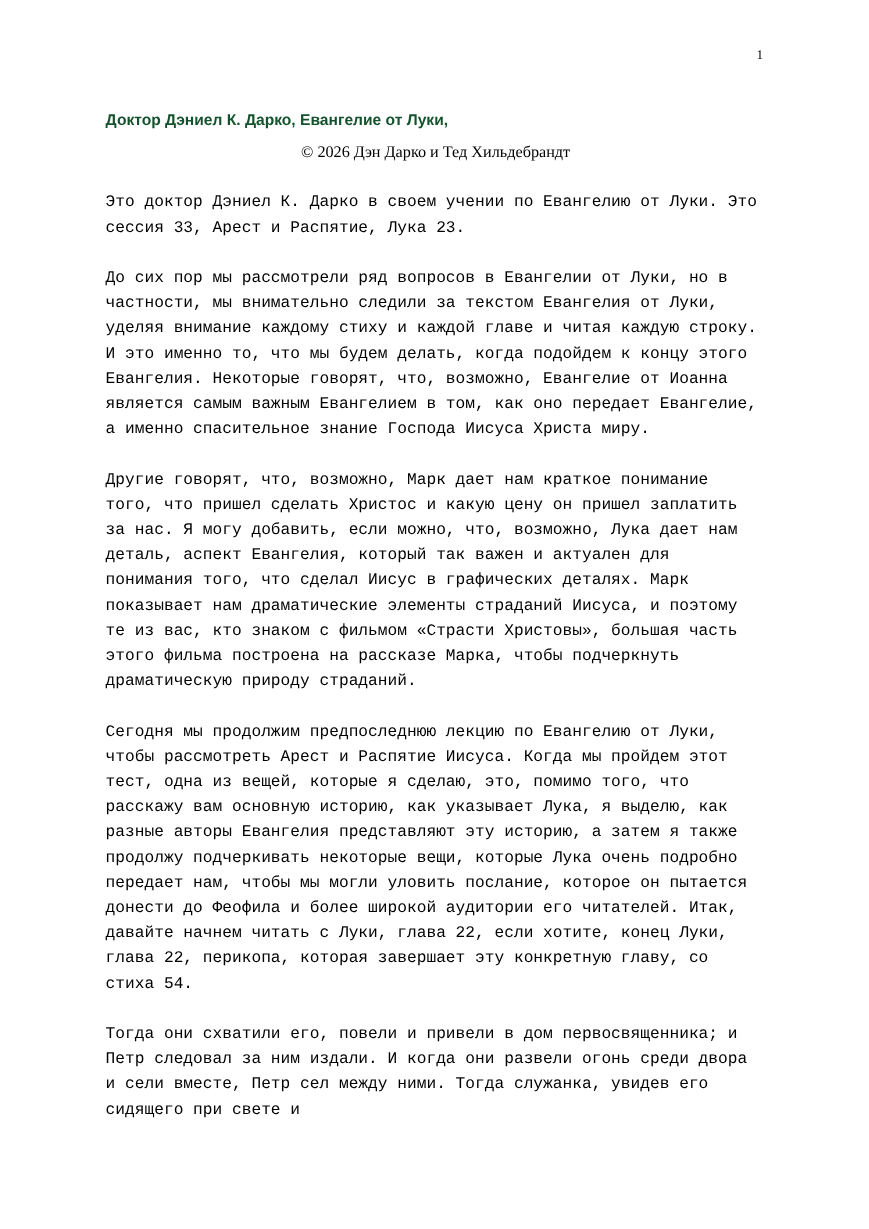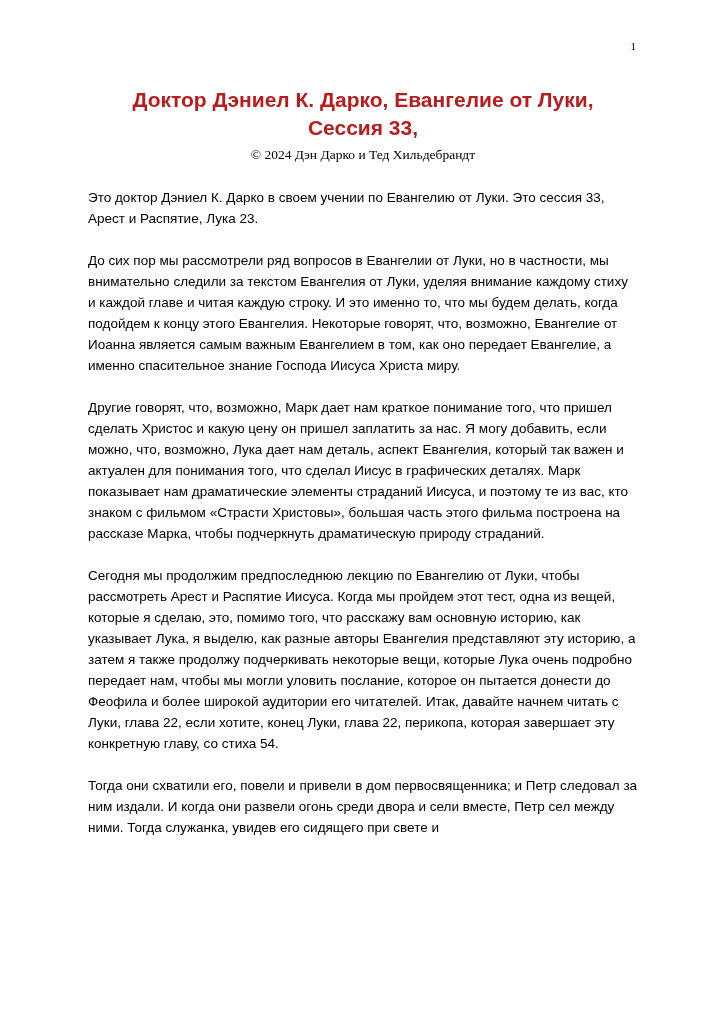--- a/index.html
+++ b/index.html
@@ -22,25 +22,25 @@
   .page-number {
     position: absolute;
     top: 40px;
     right: 88px;
     font-size: 11px;
     font-family: "Liberation Serif", serif;
     color: #000000;
   }
   .title-block {
     margin-top: 48px;
-    text-align: center;
+    text-align: left;
     font-weight: bold;
-    font-size: 21px;
+    font-size: 13px;
     line-height: 28px;
-    color: #b91c1c;
+    color: #14532d;
   }
   .title-line {
     display: block;
   }
   .copyright-line {
     margin-top: 3px;
     text-align: center;
     font-family: "Liberation Serif", serif;
     font-size: 13.5px;
     line-height: 20px;
@@ -49,38 +49,38 @@
   .body-text {
     margin-top: 22px;
     font-size: 13.5px;
     line-height: 21px;
     text-align: left;
     color: #000000;
   }
   .body-text p {
     margin: 0 0 21px 0;
     padding: 0;
+    font-family: Liberation Mono, monospace;
   }
   .body-text p:last-child {
     margin-bottom: 0;
   }
 </style>
 </head>
 <body>
 
 <div class="page">
 
   <div class="page-number">1</div>
 
   <div class="title-block">
     <span class="title-line">Доктор Дэниел К. Дарко, Евангелие от Луки,</span>
-    <span class="title-line">Сессия 33,</span>
   </div>
 
-  <div class="copyright-line">© 2024 Дэн Дарко и Тед Хильдебрандт</div>
+  <div class="copyright-line">© 2026 Дэн Дарко и Тед Хильдебрандт</div>
 
   <div class="body-text">
     <p>Это доктор Дэниел К. Дарко в своем учении по Евангелию от Луки. Это сессия 33, Арест и Распятие, Лука 23.</p>
     <p>До сих пор мы рассмотрели ряд вопросов в Евангелии от Луки, но в частности, мы внимательно следили за текстом Евангелия от Луки, уделяя внимание каждому стиху и каждой главе и читая каждую строку. И это именно то, что мы будем делать, когда подойдем к концу этого Евангелия. Некоторые говорят, что, возможно, Евангелие от Иоанна является самым важным Евангелием в том, как оно передает Евангелие, а именно спасительное знание Господа Иисуса Христа миру.</p>
     <p>Другие говорят, что, возможно, Марк дает нам краткое понимание того, что пришел сделать Христос и какую цену он пришел заплатить за нас. Я могу добавить, если можно, что, возможно, Лука дает нам деталь, аспект Евангелия, который так важен и актуален для понимания того, что сделал Иисус в графических деталях. Марк показывает нам драматические элементы страданий Иисуса, и поэтому те из вас, кто знаком с фильмом «Страсти Христовы», большая часть этого фильма построена на рассказе Марка, чтобы подчеркнуть драматическую природу страданий.</p>
     <p>Сегодня мы продолжим предпоследнюю лекцию по Евангелию от Луки, чтобы рассмотреть Арест и Распятие Иисуса. Когда мы пройдем этот тест, одна из вещей, которые я сделаю, это, помимо того, что расскажу вам основную историю, как указывает Лука, я выделю, как разные авторы Евангелия представляют эту историю, а затем я также продолжу подчеркивать некоторые вещи, которые Лука очень подробно передает нам, чтобы мы могли уловить послание, которое он пытается донести до Феофила и более широкой аудитории его читателей. Итак, давайте начнем читать с Луки, глава 22, если хотите, конец Луки, глава 22, перикопа, которая завершает эту конкретную главу, со стиха 54.</p>
     <p>Тогда они схватили его, повели и привели в дом первосвященника; и Петр следовал за ним издали. И когда они развели огонь среди двора и сели вместе, Петр сел между ними. Тогда служанка, увидев его сидящего при свете и</p>
   </div>
 
 </div>

